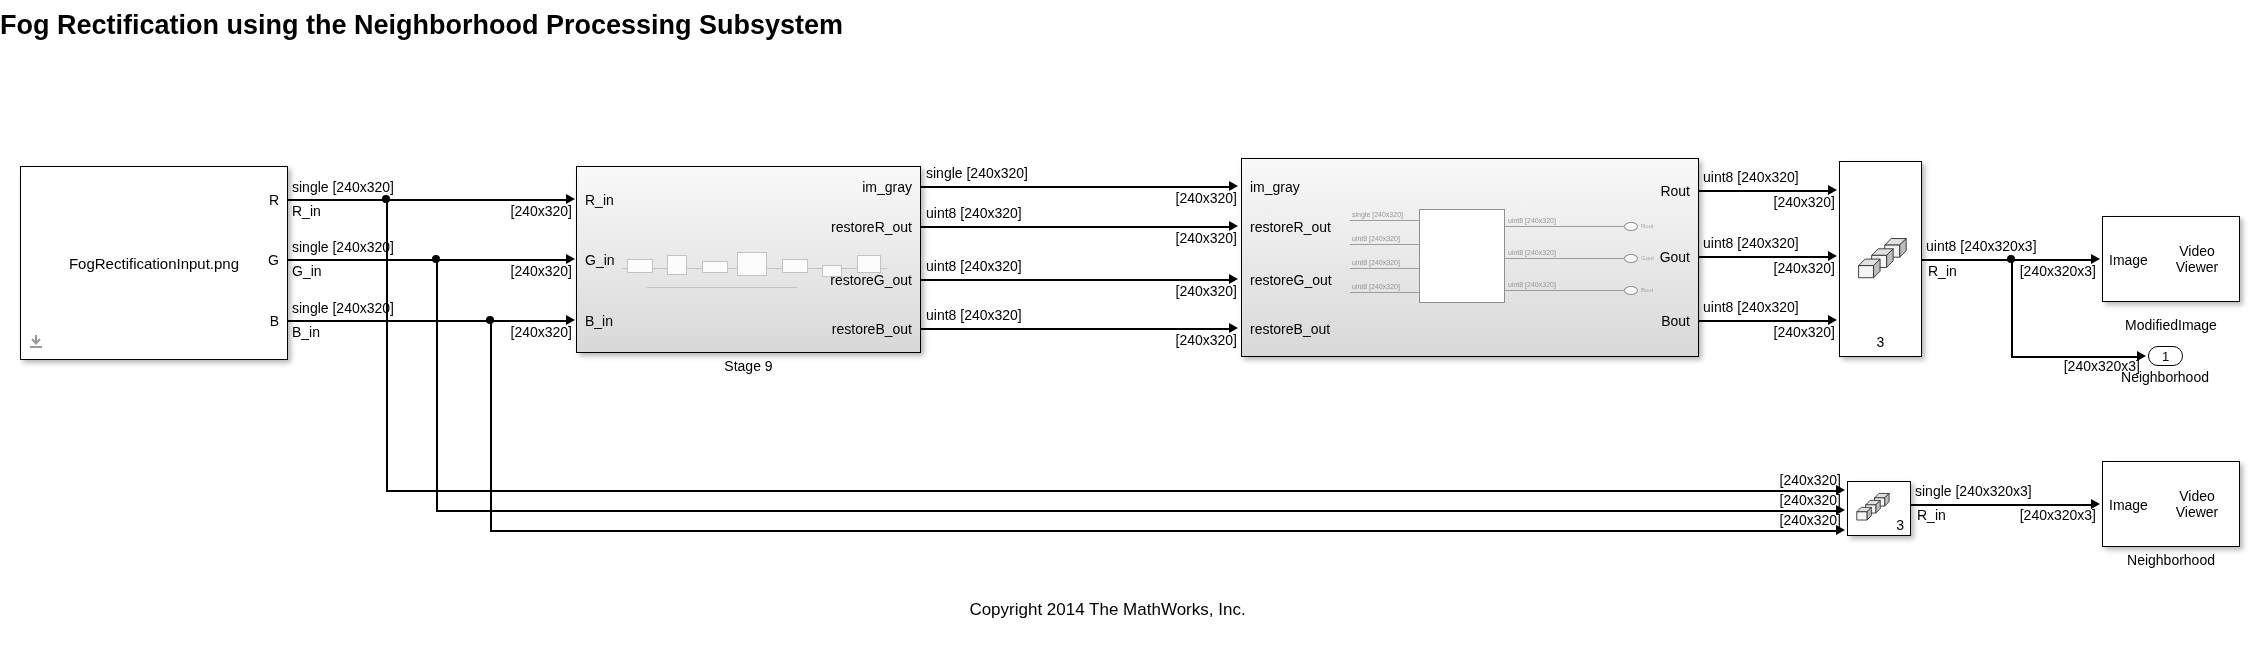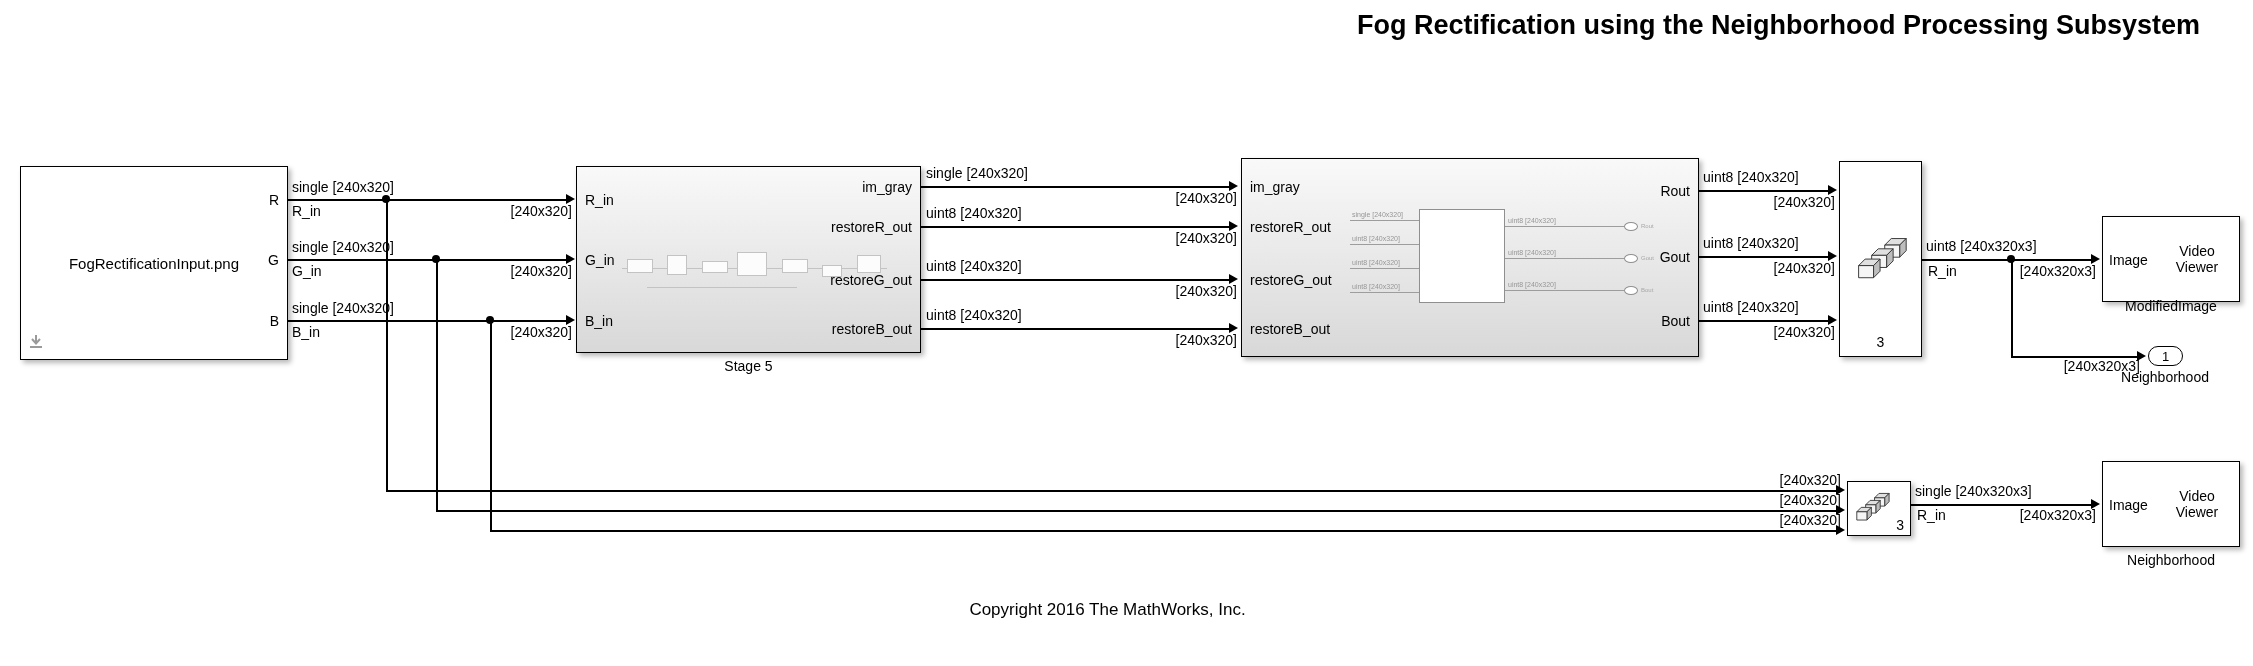--- a/index.html
+++ b/index.html
@@ -1,18 +1,18 @@
 <!DOCTYPE html>
 <html><head>
 <meta charset="utf-8">
 <style>
   html,body{margin:0;padding:0;background:#fff;}
   #canvas{position:relative;width:2253px;height:666px;background:#ffffff;overflow:hidden;
           font-family:"Liberation Sans",sans-serif;color:#000;}
-  .title{position:absolute;left:0;top:10px;width:2200px;text-align:right;
+  .title{position:absolute;left:0;top:10px;width:2200px;text-align:left;
          font-size:27px;font-weight:bold;}
   .copyright{position:absolute;left:0;top:600px;width:2215px;text-align:center;font-size:17px;}
   .block{position:absolute;background:#fff;border:1.6px solid #000;
          box-shadow:3px 3px 5px rgba(0,0,0,.28);box-sizing:border-box;}
   .subsys{background:linear-gradient(180deg,#f9f9f9 0%,#e7e7e7 55%,#d8d8d8 100%);}
   .blkcenter{position:absolute;inset:0;display:flex;align-items:center;justify-content:center;
              font-size:15px;}
   .port{position:absolute;font-size:14px;white-space:nowrap;}
   .sig{position:absolute;font-size:14px;white-space:nowrap;}
   .sigr{position:absolute;font-size:14px;white-space:nowrap;text-align:right;}
@@ -68,21 +68,21 @@
       <div class="tline" style="left:70px;top:120px;width:150px;"></div>
       <div class="trect" style="left:50px;top:92px;width:26px;height:14px;"></div>
       <div class="trect" style="left:90px;top:88px;width:20px;height:20px;"></div>
       <div class="trect" style="left:125px;top:94px;width:26px;height:12px;"></div>
       <div class="trect" style="left:160px;top:85px;width:30px;height:24px;"></div>
       <div class="trect" style="left:205px;top:92px;width:26px;height:14px;"></div>
       <div class="trect" style="left:245px;top:98px;width:20px;height:12px;"></div>
       <div class="trect" style="left:280px;top:88px;width:24px;height:18px;"></div>
     </div>
   </div>
-  <div class="cap" style="left:576px;top:358px;width:345px;">Stage 5</div>
+  <div class="cap" style="left:576px;top:358px;width:345px;">Stage 9</div>
 
   <div class="block subsys" style="left:1241px;top:158px;width:458px;height:199px;">
     <span class="port" style="left:8px;top:20px;">im_gray</span>
     <span class="port" style="left:8px;top:60px;">restoreR_out</span>
     <span class="port" style="left:8px;top:113px;">restoreG_out</span>
     <span class="port" style="left:8px;top:162px;">restoreB_out</span>
     <span class="port" style="right:8px;top:24px;">Rout</span>
     <span class="port" style="right:8px;top:90px;">Gout</span>
     <span class="port" style="right:8px;top:154px;">Bout</span>
 
@@ -127,21 +127,21 @@
         </g>
       </svg>
     </span>
     <span class="count3" style="left:0;top:172px;width:100%;text-align:center;">3</span>
   </div>
 
   <div class="block" style="left:2102px;top:216px;width:138px;height:86px;">
     <span class="port" style="left:6px;top:35px;">Image</span>
     <span style="position:absolute;left:62px;top:26px;width:64px;text-align:center;font-size:14px;">Video Viewer</span>
   </div>
-  <div class="cap" style="left:2102px;top:298px;width:138px;">ModifiedImage</div>
+  <div class="cap" style="left:2102px;top:317px;width:138px;">ModifiedImage</div>
 
   <div class="oval" style="left:2148px;top:346px;width:35px;height:20px;">
     <span>1</span>
   </div>
   <div class="cap" style="left:2095px;top:369px;width:140px;">Neighborhood</div>
 
   <div class="block" style="left:1847px;top:481px;width:64px;height:55px;">
     <span style="position:absolute;left:5px;top:7px;">
       <svg width="38" height="38" viewBox="0 0 60 60">
         <g stroke="#333" stroke-width="1.4" stroke-linejoin="round">
@@ -244,14 +244,14 @@
   <span class="sigr" style="left:2000px;width:140px;top:358px;">[240x320x3]</span>
 
   <span class="sigr" style="left:1701px;width:140px;top:472px;">[240x320]</span>
   <span class="sigr" style="left:1701px;width:140px;top:492px;">[240x320]</span>
   <span class="sigr" style="left:1701px;width:140px;top:512px;">[240x320]</span>
 
   <span class="sig" style="left:1915px;top:483px;">single [240x320x3]</span>
   <span class="sig" style="left:1917px;top:507px;">R_in</span>
   <span class="sigr" style="left:1956px;width:140px;top:507px;">[240x320x3]</span>
 
-  <div class="copyright">Copyright 2016 The MathWorks, Inc.</div>
+  <div class="copyright">Copyright 2014 The MathWorks, Inc.</div>
 </div>
 
 </body></html>

